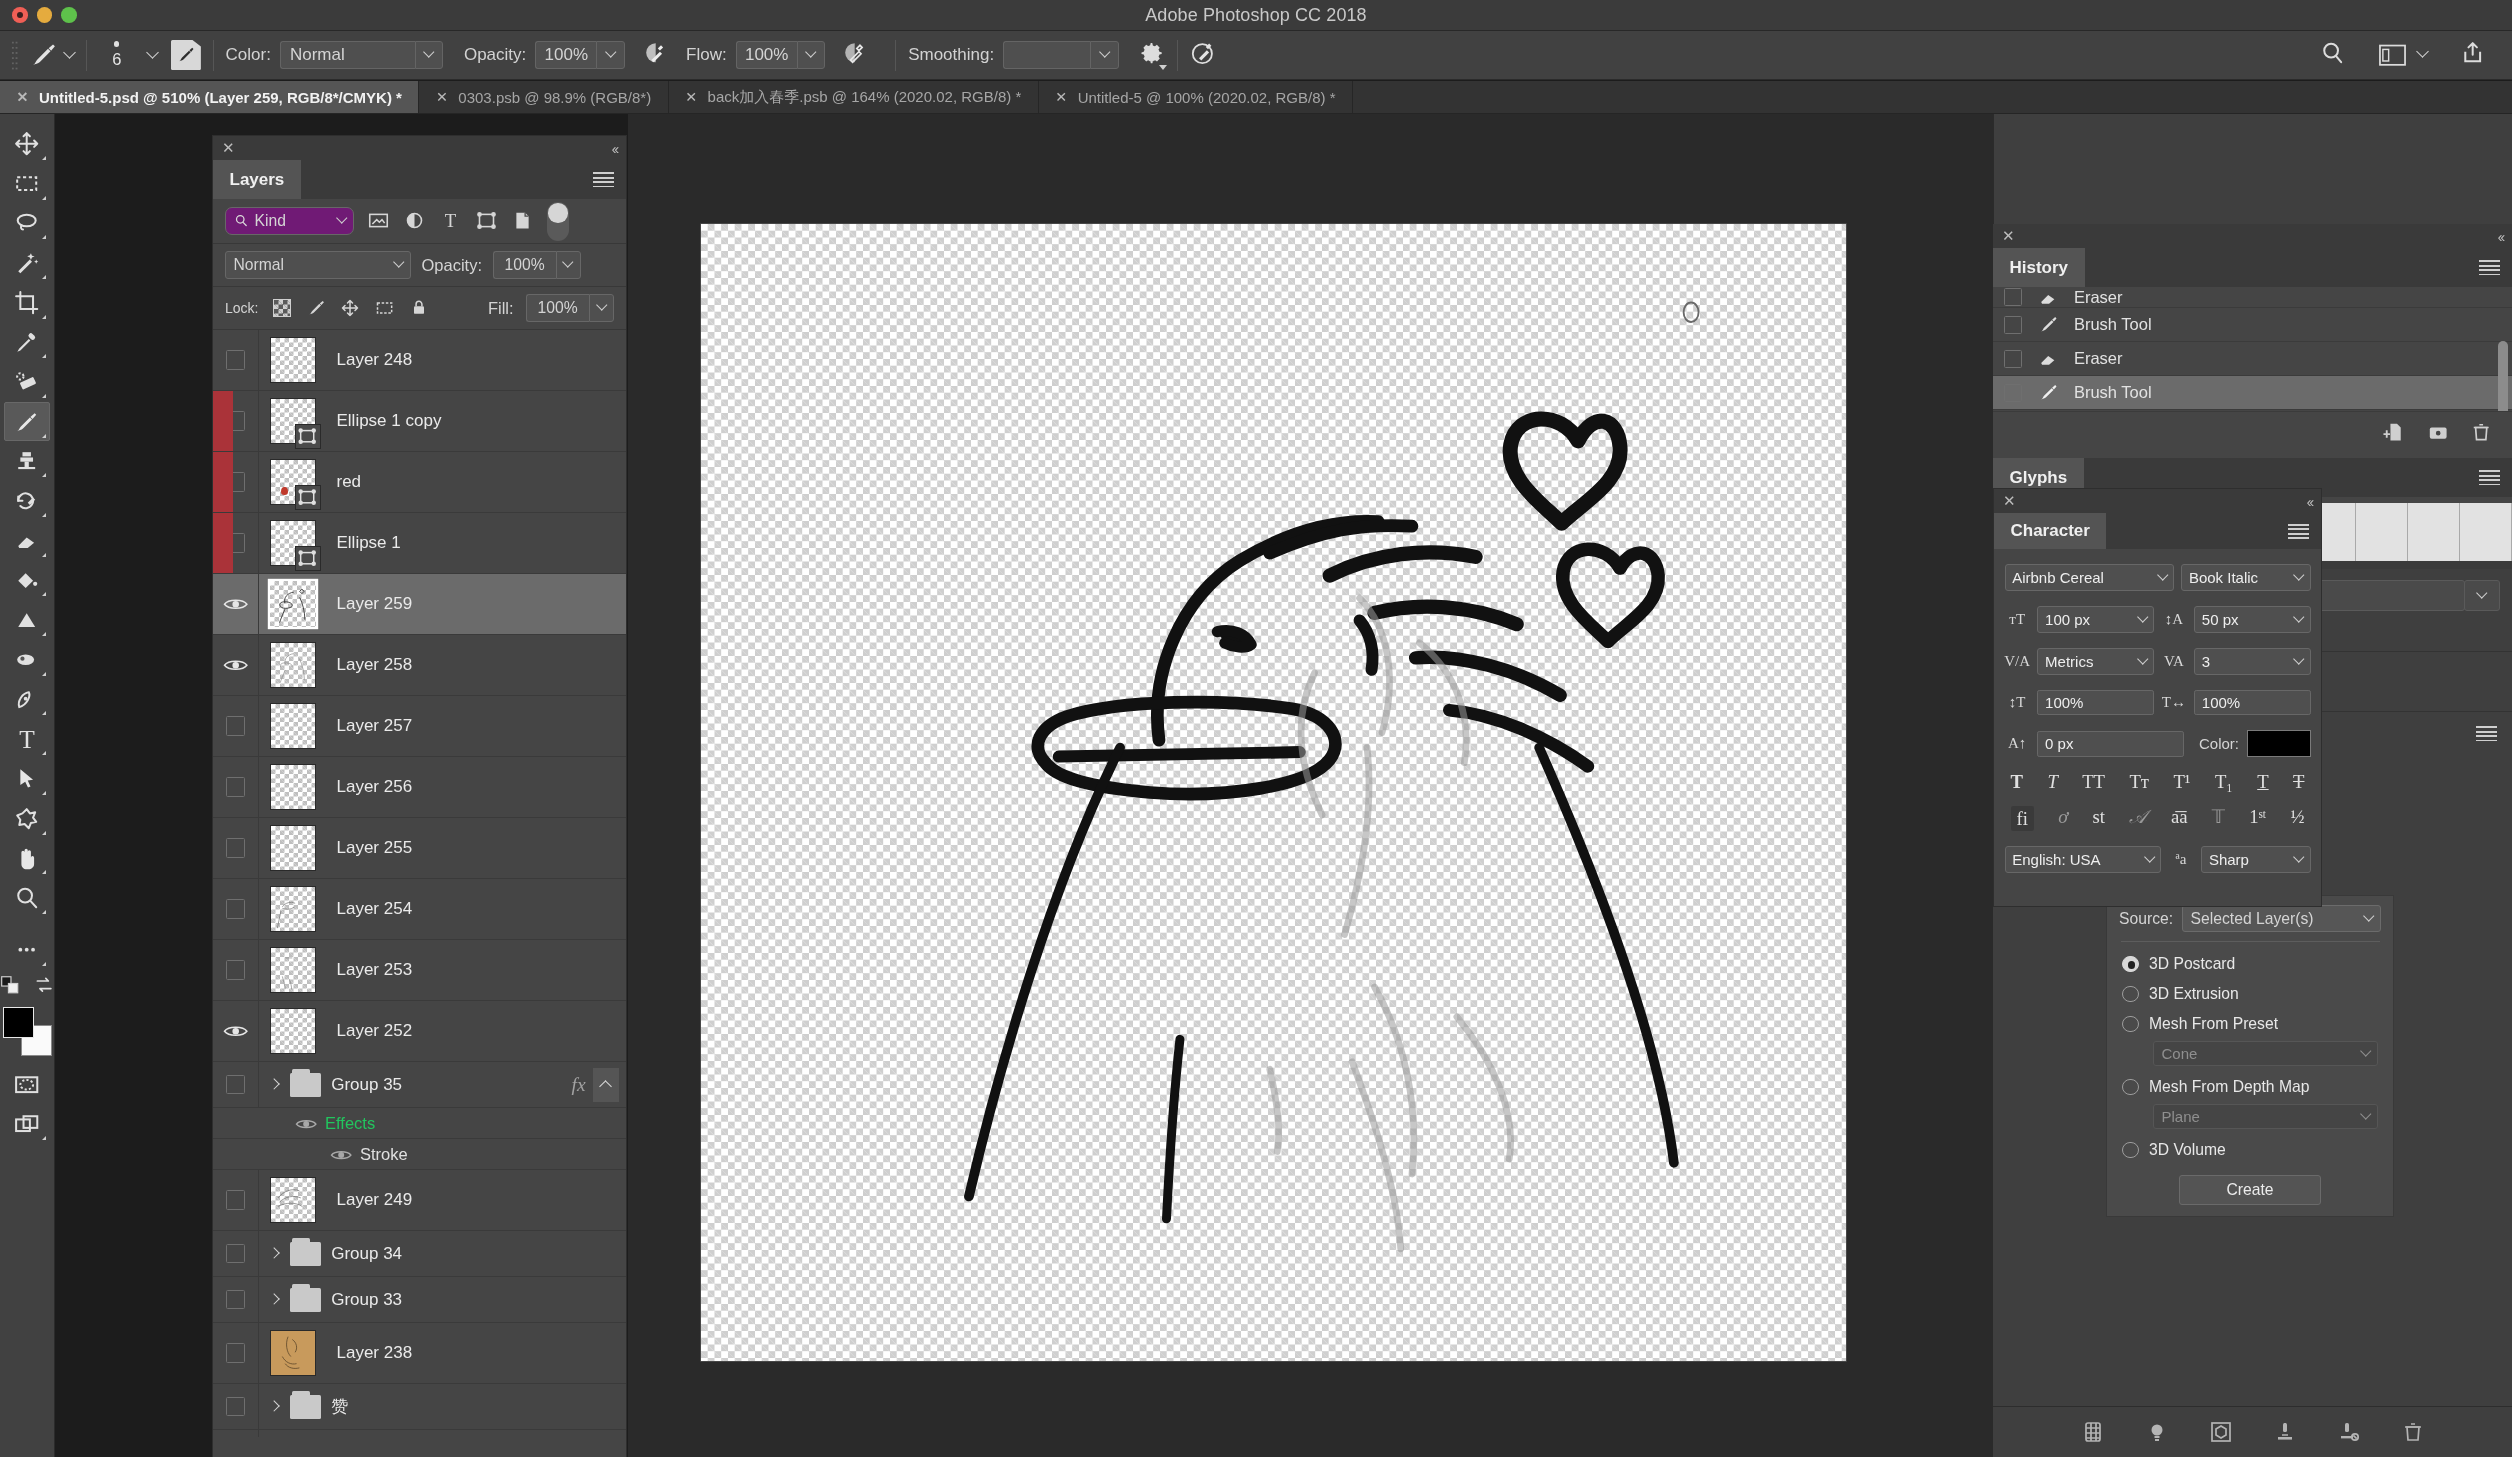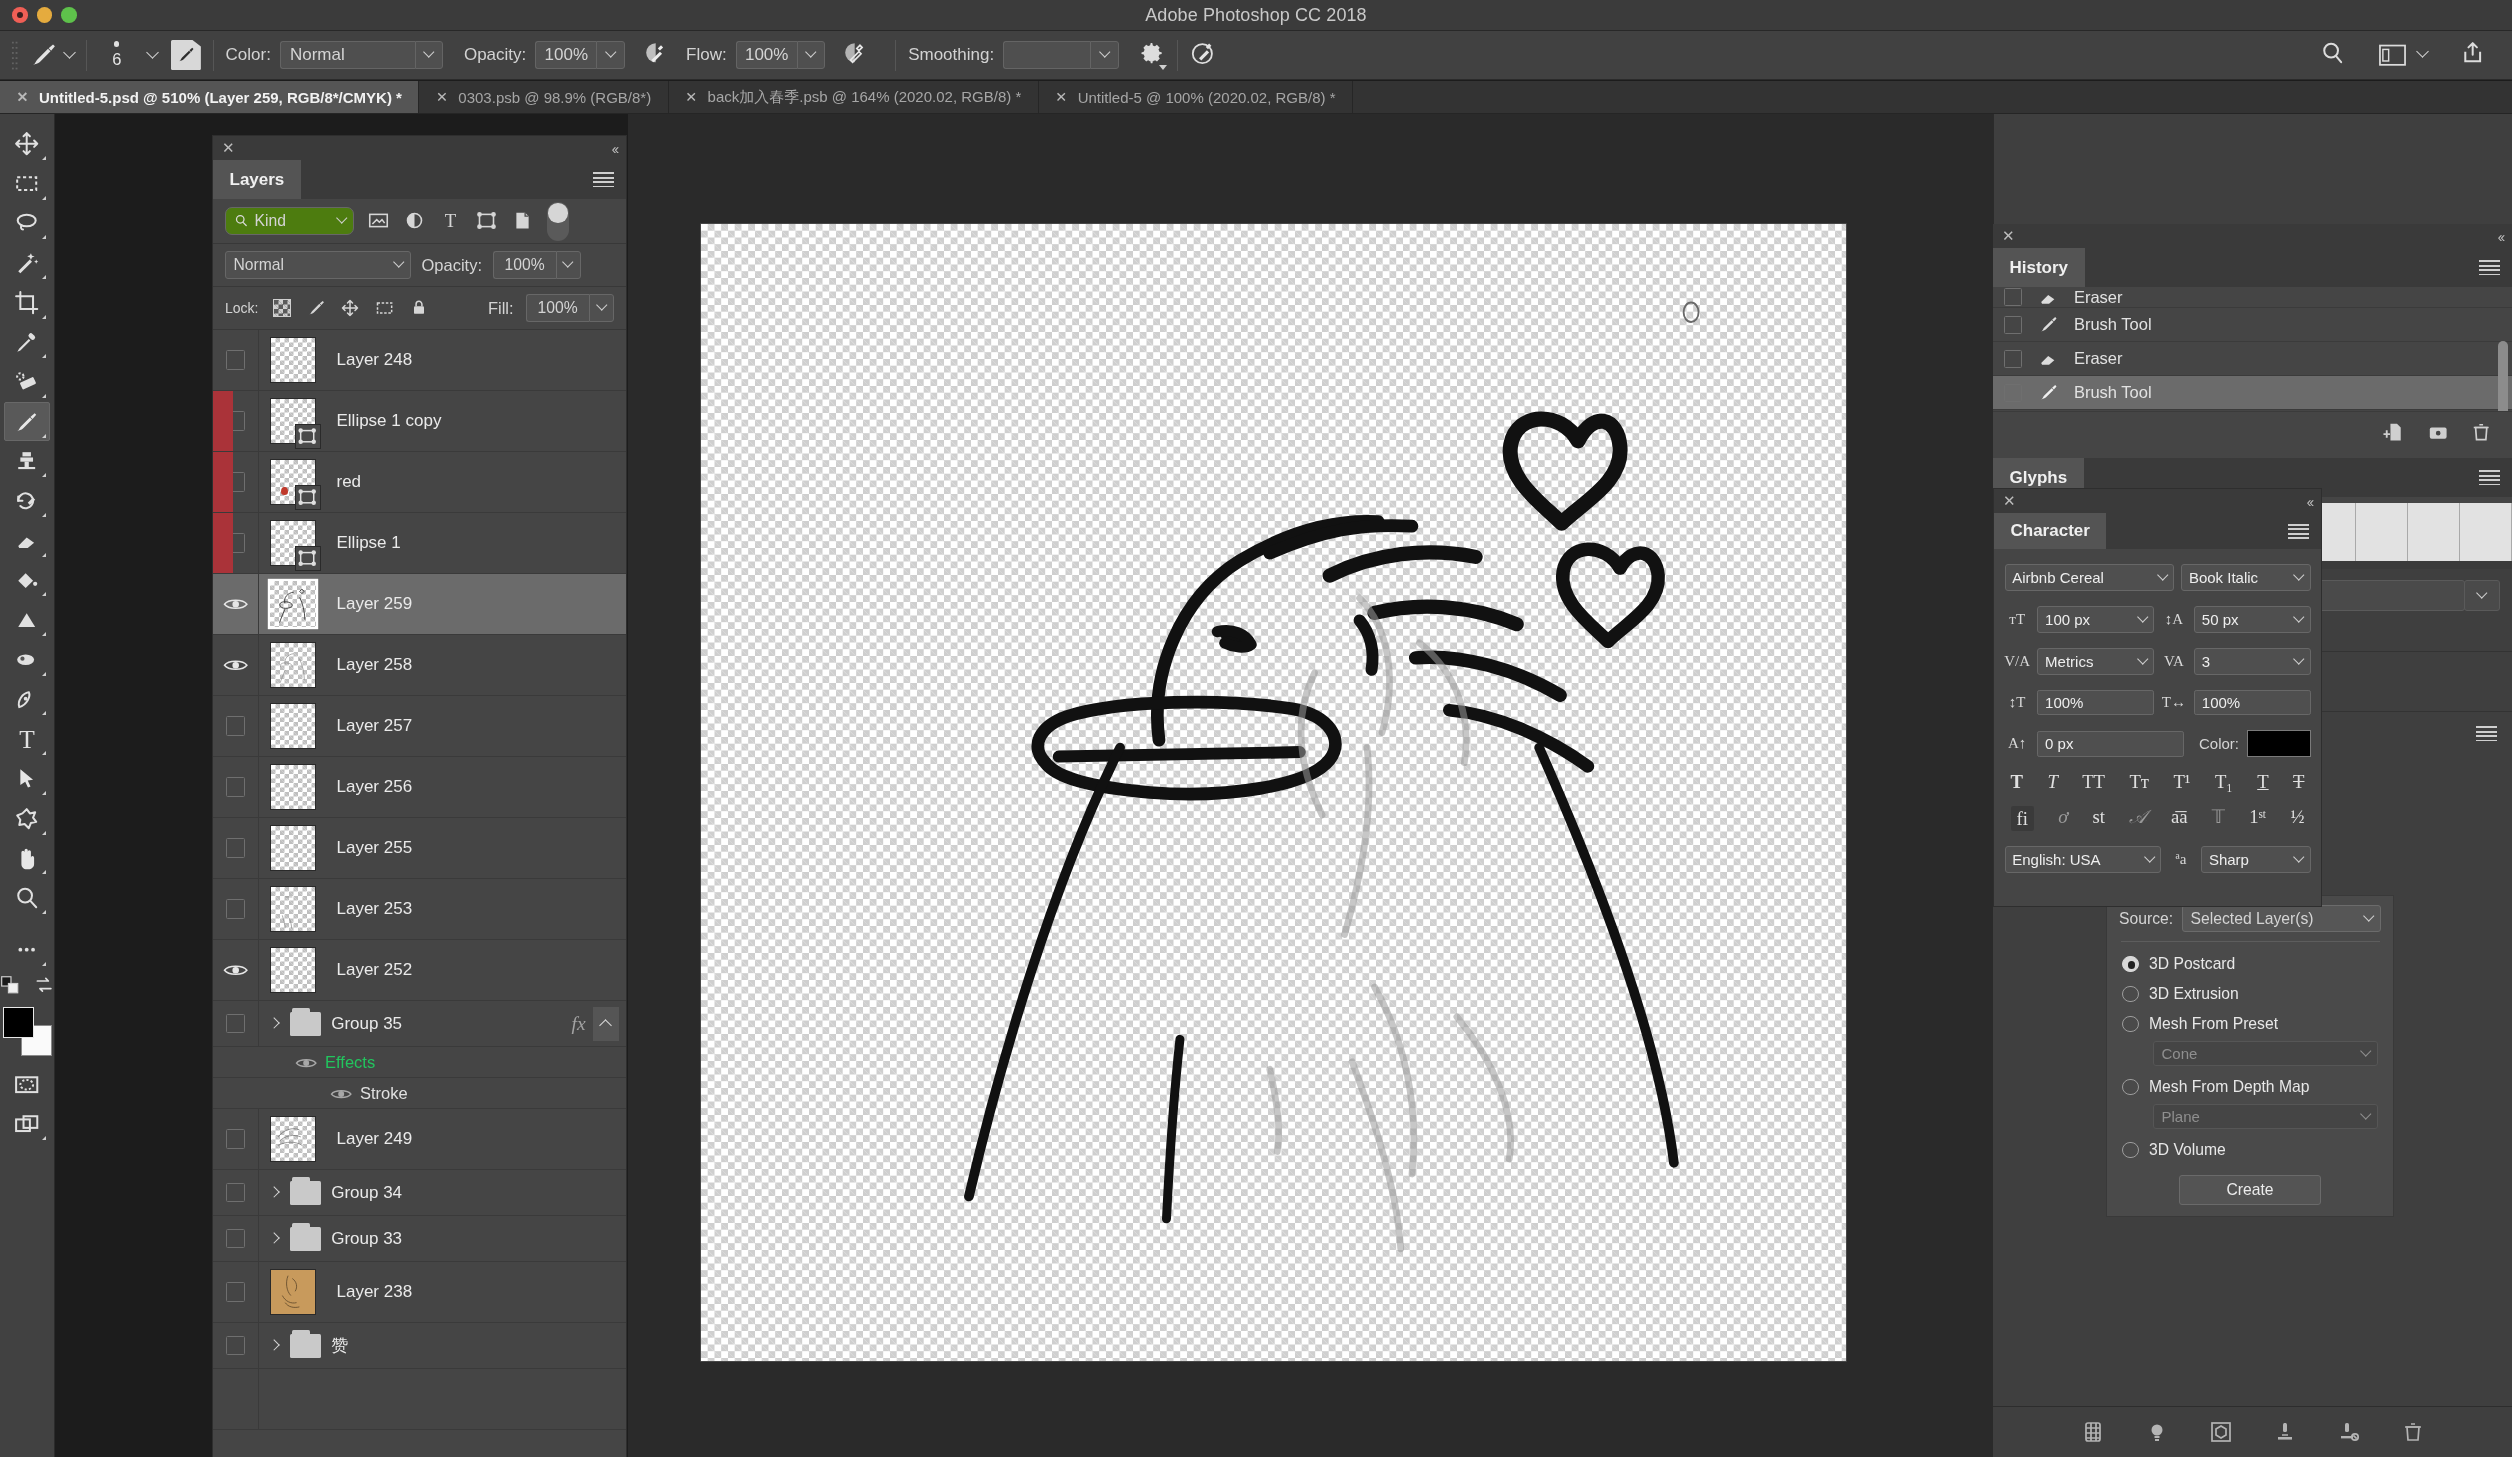--- a/index.html
+++ b/index.html
@@ -103,21 +103,21 @@
   .pnl-tab{ background:#545454; color:#f0f0f0; font-size:17px; font-weight:bold;
     display:flex;align-items:center;padding:0 16.5px;}
   .pnl-burger{ margin-left:auto; display:flex;align-items:center;padding-right:12px;}
   .burger{ width:21px;height:15px;
     background:linear-gradient(#cfcfcf,#cfcfcf) 0 0/100% 2.2px no-repeat,
                linear-gradient(#cfcfcf,#cfcfcf) 0 4.5px/100% 2.2px no-repeat,
                linear-gradient(#cfcfcf,#cfcfcf) 0 9px/100% 2.2px no-repeat,
                linear-gradient(#cfcfcf,#cfcfcf) 0 13.5px/100% 2.2px no-repeat;}
   .filt-row{ height:45px; display:flex;align-items:center;gap:13.5px; padding:0 12px;
      border-bottom:0.7px solid #383838;}
-  .kind-sel{ background:#4d7c0f;border:0.7px solid #676767;border-radius:7px;
+  .kind-sel{ background:#701a75;border:0.7px solid #676767;border-radius:7px;
      height:28.4px;width:129px;display:flex;align-items:center;gap:6px;padding:0 7.5px;font-size:15.7px;}
   .filt-ico{ width:22.4px;height:22.4px; display:flex;align-items:center;justify-content:center;}
   .filt-ico svg{ width:21px;height:21px;stroke:#d6d6d6;fill:none;stroke-width:1.8;}
   .toggle-pill{ width:22.4px;height:39px;background:#5a5a5a;border-radius:11.2px;position:relative;}
   .toggle-pill:after{content:"";position:absolute;left:1.5px;top:1.5px;width:19.5px;height:19.5px;border-radius:50%;background:#d6d6d6;}
   .blend-row{ height:43px;display:flex;align-items:center;gap:10.5px;padding:0 12px;border-bottom:0.7px solid #383838;}
   .blend-sel{ background:#4f4f4f;border:0.7px solid #676767;border-radius:3px;height:28.4px;width:186px;
      display:flex;align-items:center;justify-content:space-between;padding:0 7.5px;font-size:15.7px;}
   .num-combo{ display:flex; }
   .num-combo .v{background:#4f4f4f;border:0.7px solid #676767;border-right:none;border-radius:3px 0 0 3px;
@@ -852,20 +852,37 @@
     <div class="lrow">
       <div class="eyecell">
           <div class="eyebox"></div>
         </div>
       <div class="thumbcell">
           <div class="lthumb"></div>
         </div>
       <div class="lname">Layer 255</div>
     </div>
 
+    <div class="lrow">
+      <div class="eyecell">
+          <div class="eyebox"></div>
+        </div>
+      <div class="thumbcell">
+          <div class="lthumb">
+        <svg viewBox="0 0 62 62" style="position:absolute;inset:0;width:100%;height:100%;">
+              <g stroke="#767676" fill="none" stroke-width="1">
+                <path d="M16 28 C20 22 28 20 34 23"></path>
+                <path d="M16 30 C22 32 28 32 33 28"></path>
+                <path d="M14 34 C12 44 10 52 9 58"></path>
+              </g>
+            </svg>
+      </div>
+        </div>
+      <div class="lname">Layer 254</div>
+    </div>
 
     <div class="lrow">
       <div class="eyecell">
           <div class="eyebox"></div>
         </div>
       <div class="thumbcell">
           <div class="lthumb">
         <svg viewBox="0 0 62 62" style="position:absolute;inset:0;width:100%;height:100%;">
               <g stroke="#8a8a8a" fill="none" stroke-width="1">
                 <path d="M20 14 h10"></path>

